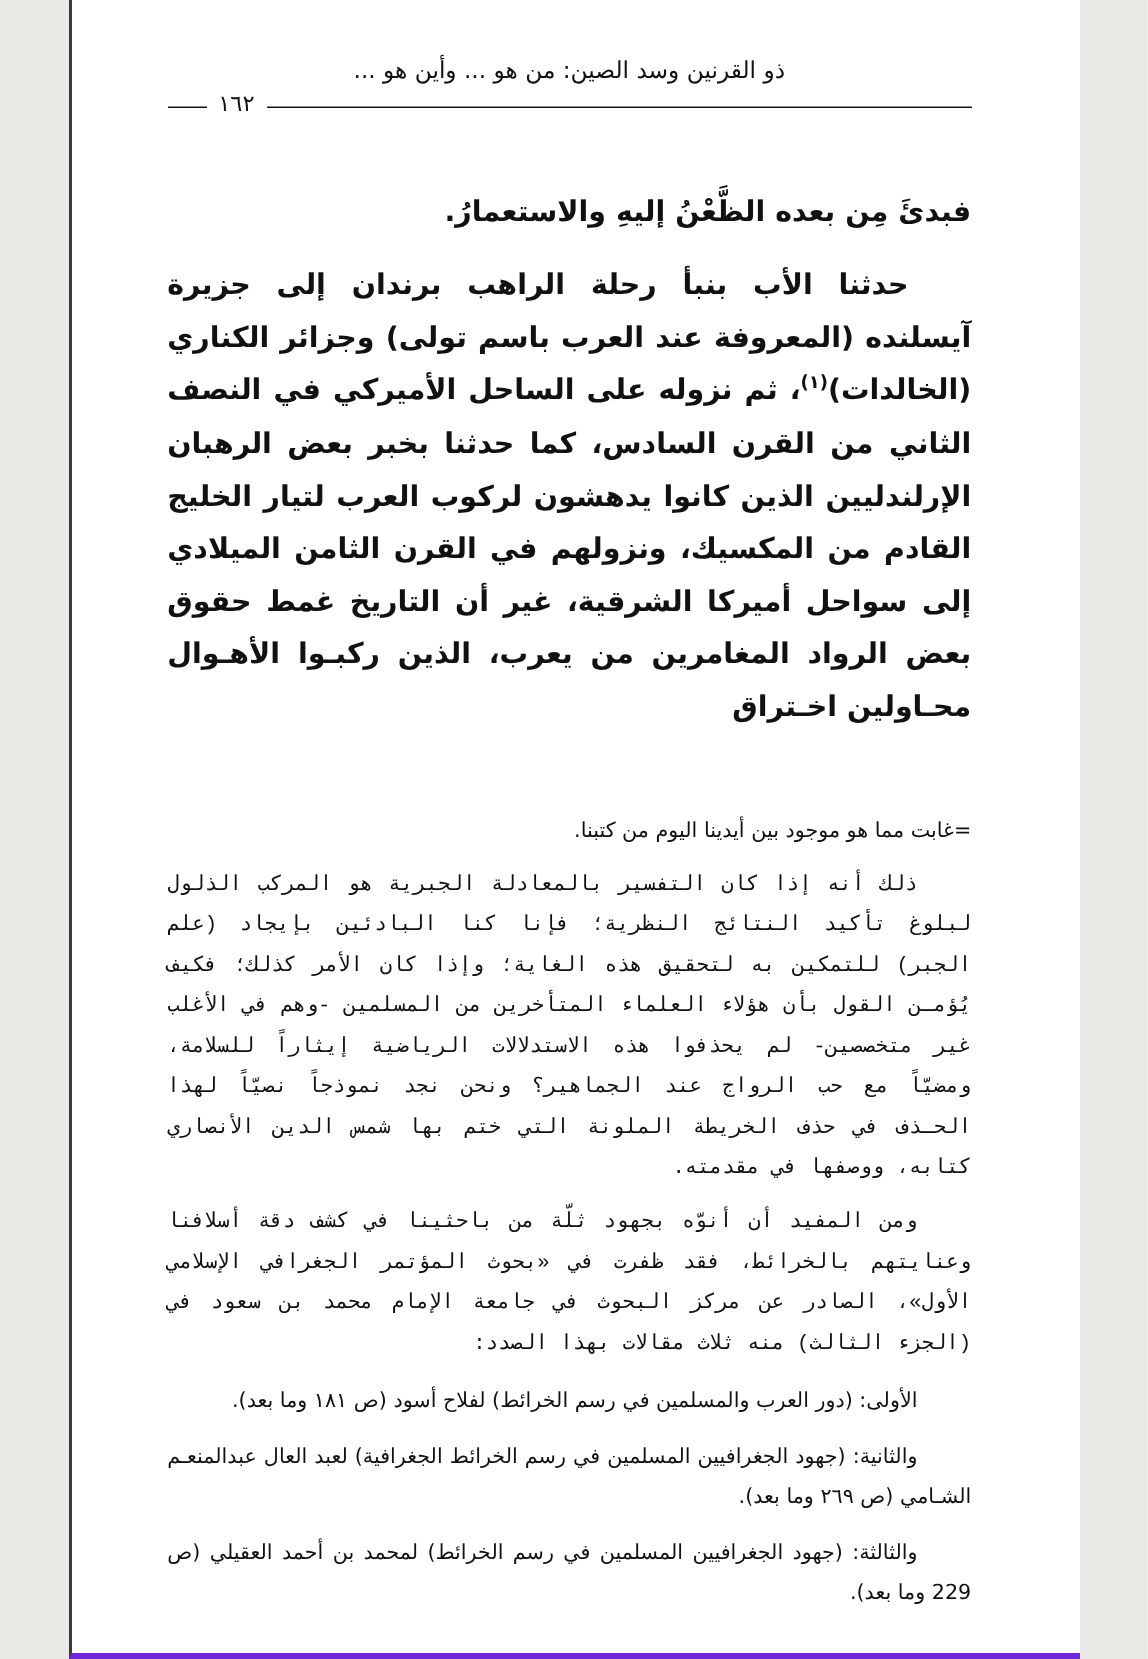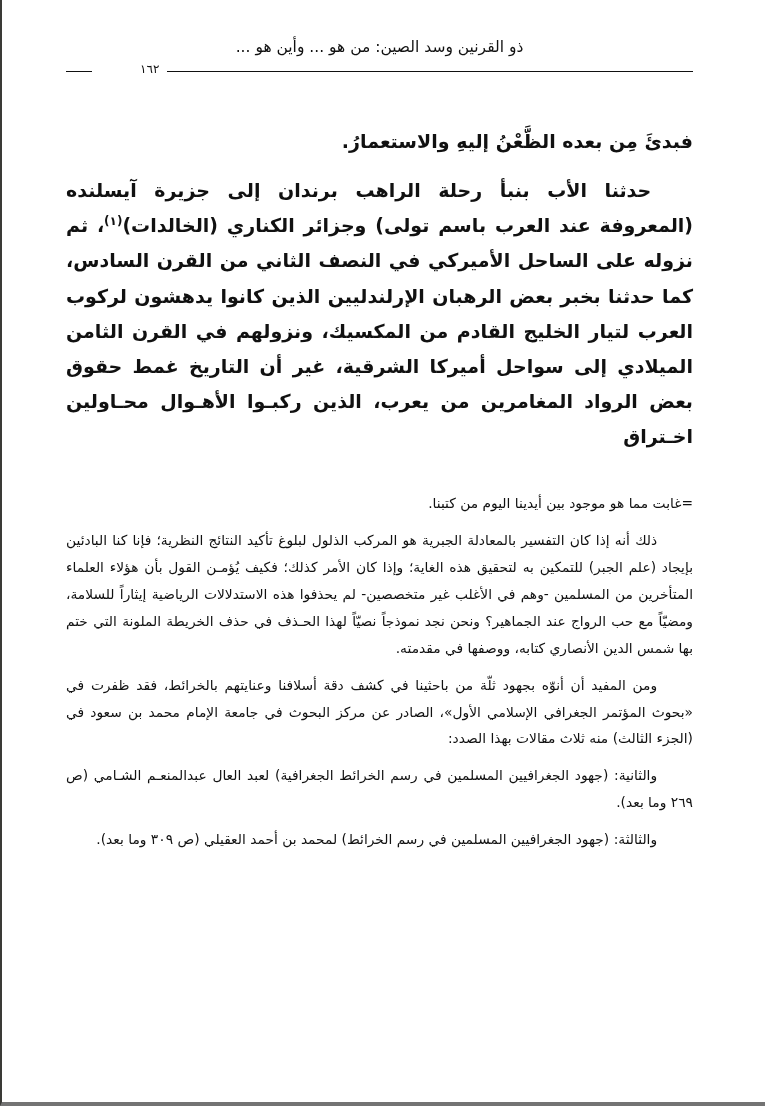--- a/index.html
+++ b/index.html
@@ -2,32 +2,32 @@
 <html lang="ar" dir="rtl"><head>
 <meta charset="utf-8">
 <style>
   html, body {
     margin: 0;
     padding: 0;
     background: #e8e8e4;
   }
   .page {
     position: relative;
-    width: 765px;
+    width: 674px;
     height: 1106px;
     margin: 0 auto;
     background: #ffffff;
     box-sizing: border-box;
     padding: 38px 72px 20px 64px;
     direction: rtl;
     color: #111111;
     font-family: "DejaVu Sans", sans-serif;
     overflow: hidden;
     border-left: 2px solid #3a3a36;
-    border-bottom: 4px solid #737373;
+    border-bottom: 4px solid #6d28d9;
   }
   
   .header {
     direction: rtl;
   }
   .header-title {
     text-align: center;
     font-size: 15.5px;
     letter-spacing: 0.2px;
     padding-bottom: 6px;
@@ -38,25 +38,24 @@
     direction: rtl;
     height: 18px;
   }
   .rule {
     border-top: 1.3px solid #111;
     height: 0;
   }
   .rule-long { flex: 1; }
   .rule-short { width: 26px; }
   .header-page-number {
-    font-size: 12px;
+    font-size: 15px;
     padding: 0 8px;
     line-height: 1;
     transform: translateY(-2px);
-    margin-left: 40px;
   }
   
   .body-text {
     margin-top: 44px;
     font-size: 19px;
     line-height: 1.85;
     text-align: justify;
     font-weight: bold;
   }
   .opening-line {
@@ -66,32 +65,33 @@
     margin: 0;
     text-indent: 2.2em;
   }
   .fn-ref {
     font-size: 12px;
     vertical-align: super;
     line-height: 0;
   }
   
   .footnotes {
-    margin-top: 36px;
+    margin-top: 52px;
     font-size: 13.8px;
     line-height: 1.95;
     text-align: justify;
   }
   .fn-continuation {
     margin: 0 0 10px 0;
     text-indent: 0;
   }
   .fn-para {
     margin: 0 0 10px 0;
     text-indent: 2.6em;
+    font-family: Liberation Mono, monospace;
   }
   .fn-item {
     margin: 0 0 10px 0;
     text-indent: 2.6em;
   }
   .fn-note {
     margin: 14px 136px 0 0;
     text-indent: 0;
   }
 </style>
@@ -116,20 +116,21 @@
 
   <div class="footnotes">
     <p class="fn-continuation">=غابت مما هو موجود بين أيدينا اليوم من كتبنا.</p>
 
     <p class="fn-para">ذلك أنه إذا كان التفسير بالمعادلة الجبرية هو المركب الذلول لبلوغ تأكيد النتائج النظرية؛ فإنا كنا البادئين بإيجاد (علم الجبر) للتمكين به لتحقيق هذه الغاية؛ وإذا كان الأمر كذلك؛ فكيف يُؤمـن القول بأن هؤلاء العلماء المتأخرين من المسلمين -وهم في الأغلب غير متخصصين- لم يحذفوا هذه الاستدلالات الرياضية إيثاراً للسلامة، ومضيّاً مع حب الرواج عند الجماهير؟ ونحن نجد نموذجاً نصيّاً لهذا الحـذف في حذف الخريطة الملونة التي ختم بها شمس الدين الأنصاري كتابه، ووصفها في مقدمته.</p>
 
 
 
     <p class="fn-para">ومن المفيد أن أنوّه بجهود ثلّة من باحثينا في كشف دقة أسلافنا وعنايتهم بالخرائط، فقد ظفرت في «بحوث المؤتمر الجغرافي الإسلامي الأول»، الصادر عن مركز البحوث في جامعة الإمام محمد بن سعود في (الجزء الثالث) منه ثلاث مقالات بهذا الصدد:</p>
 
+    <p class="fn-item">الأولى: (دور العرب والمسلمين في رسم الخرائط) لفلاح أسود (ص ١٨١ وما بعد).</p>
 
     <p class="fn-item">والثانية: (جهود الجغرافيين المسلمين في رسم الخرائط الجغرافية) لعبد العال عبدالمنعـم الشـامي (ص ٢٦٩ وما بعد).</p>
 
-    <p class="fn-item">والثالثة: (جهود الجغرافيين المسلمين في رسم الخرائط) لمحمد بن أحمد العقيلي (ص ٣٠٩ وما بعد).</p>
+    <p class="fn-item">والثالثة: (جهود الجغرافيين المسلمين في رسم الخرائط) لمحمد بن أحمد العقيلي (ص 229 وما بعد).</p>
 
   </div>
 
 </div>
 
 </body></html>

